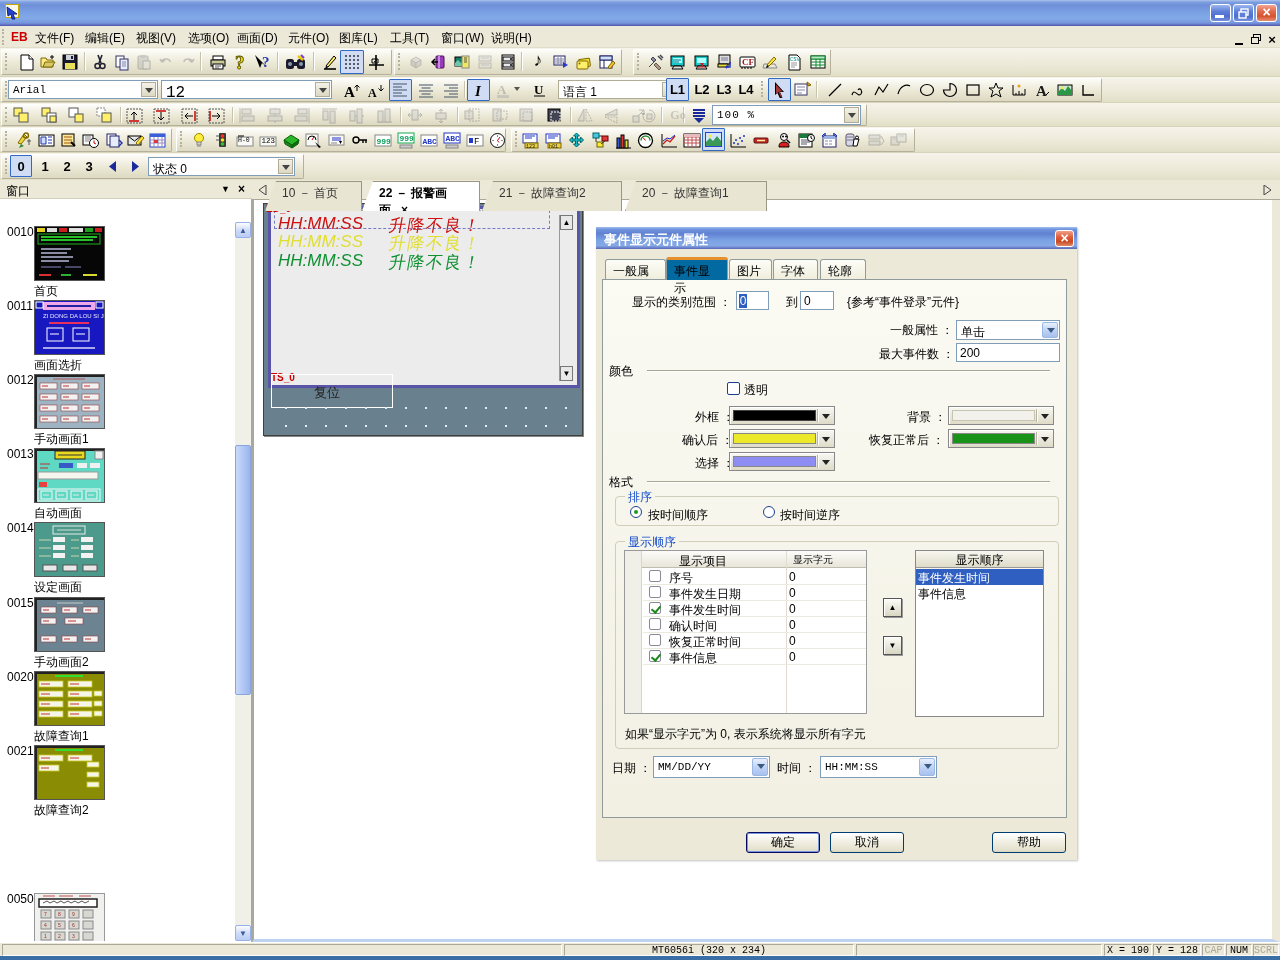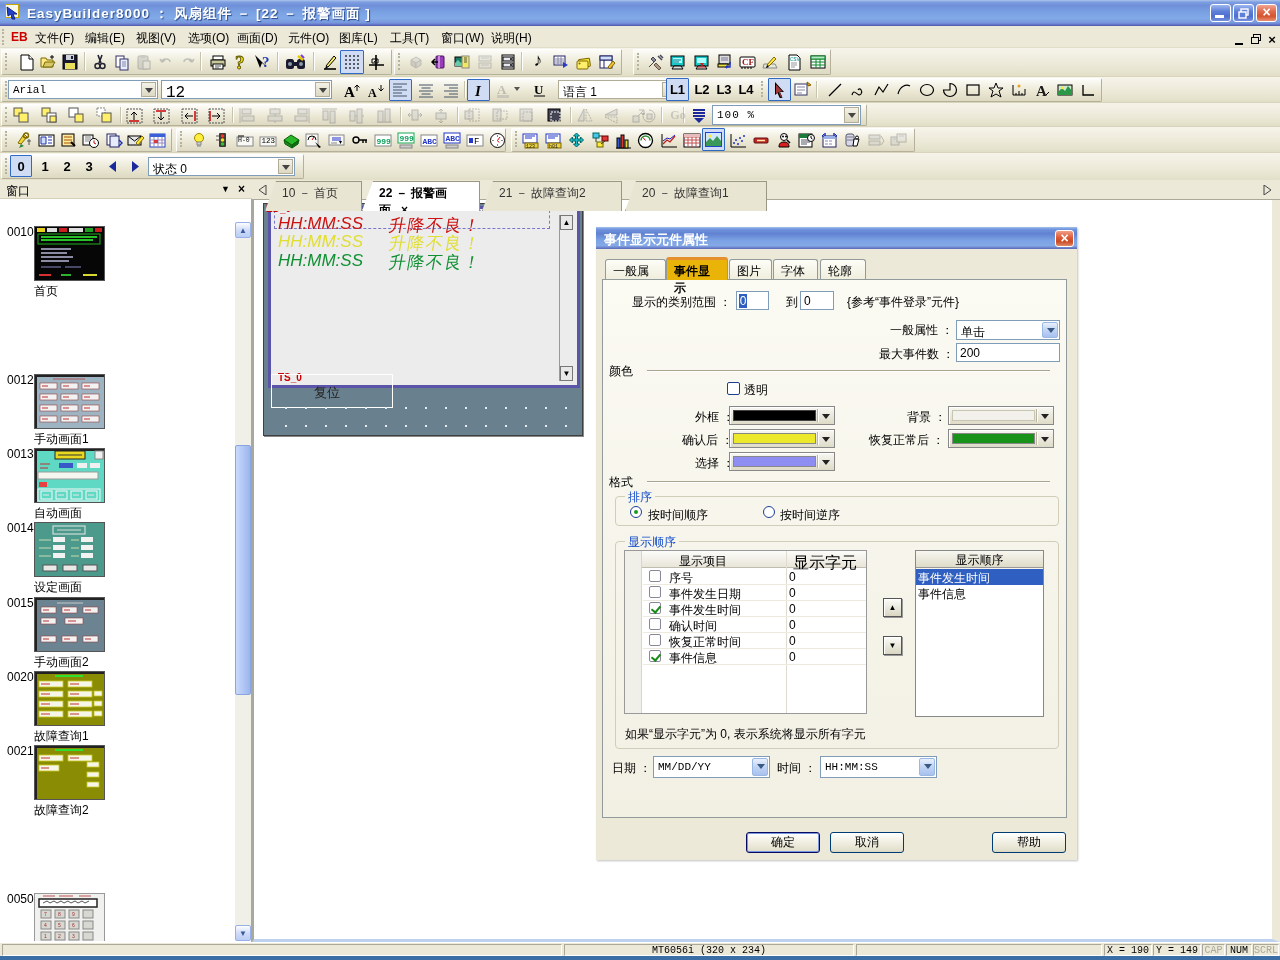--- a/index.html
+++ b/index.html
@@ -64,21 +64,21 @@
 #dsel{position:absolute;left:3px;top:1px;width:276px;height:19px;border:1px dashed #7777cc}
 .rlab{position:absolute;font-size:10px;font-weight:bold;color:#cc0000;font-family:"Liberation Sans",sans-serif}
 #tsrect{position:absolute;left:7px;top:170px;width:122px;height:34px;border:1px solid #fff}
 #dots{position:absolute;left:4px;top:187px;width:312px;height:42px;background-image:radial-gradient(#e4ecf0 1px,transparent 1.2px);background-size:20px 18px;background-position:8px 8px}
 
 #dlg{position:absolute;left:342px;top:27px;width:481px;height:633px;background:#ece9d8;border:3px solid #0a52d6;border-top:none;box-shadow:1px 1px 2px rgba(0,0,0,.25)}
 #dlgtitle{position:absolute;left:-3px;top:0;width:481px;height:22px;background:linear-gradient(#a5c2ee 0%,#7094dd 10%,#6181d2 30%,#7ba2e4 60%,#85a9e6 85%,#5a67b8 100%);color:#fff;font-weight:bold;font-size:13px;padding:4px 0 0 8px}
 #dlgx{position:absolute;right:3px;top:3px;width:19px;height:17px;border-radius:3px;border:1px solid #fff;background:linear-gradient(#f0a088,#dd5a35 45%,#c94a24 70%,#e08a68);color:#fff;font-size:14px;font-weight:bold;text-align:center;line-height:14px}
 #dlgbody{position:absolute;left:-3px;top:22px;width:481px;height:611px;background:#ece9d8}
 .dtab{position:absolute;top:10px;height:20px;background:linear-gradient(#fdfdf8,#f0eedd);border:1px solid #919b9c;border-bottom:none;border-radius:3px 3px 0 0;font-size:12px;padding:3px 7px 0 7px;color:#000}
-.dtab.act{top:8px;height:23px;background:#eab308;border-top:3px solid #e5902c;z-index:5;font-weight:bold}
+.dtab.act{top:8px;height:23px;background:#0369a1;border-top:3px solid #e5902c;z-index:5;font-weight:normal}
 #dpage{position:absolute;left:6px;top:30px;width:465px;height:539px;background:linear-gradient(#fbfaf3,#f2f0e3);border:1px solid #919b9c}
 .lbl{position:absolute;font-size:12px;color:#000;white-space:nowrap}
 .blbl{position:absolute;font-size:12px;color:#1048c8;white-space:nowrap}
 .inp{position:absolute;background:#fff;border:1px solid #7f9db9;font-size:12px;color:#000}
 .inp .t{position:absolute;left:3px;top:2px}
 .gline{position:absolute;height:1px;background:#a8a590;box-shadow:0 1px 0 #fff}
 .gbox{position:absolute;border:1px solid #d0cdb8;border-radius:4px}
 .cbtn{position:absolute;height:19px;background:linear-gradient(#f8f7f2,#dedbc8);border:1px solid #888;box-shadow:inset 1px 1px 0 #fff}
 .swatch{position:absolute;left:3px;top:3px;height:11px}
 .cbtn .da{position:absolute;right:4px;top:7px;border:4px solid transparent;border-top:5px solid #222}
@@ -97,21 +97,20 @@
 #status{left:0;top:942px;width:1280px;height:14px;background:#ece9d8;border-top:1px solid #fff}
 .spanel{position:absolute;top:1px;height:12px;border:1px solid;border-color:#aca899 #fff #fff #aca899;font-size:10px;color:#000;font-family:"Liberation Mono",monospace}
 #bluebar{left:0;top:956px;width:1280px;height:4px;background:#3a6ea5}
 </style></head>
 <body>
 <div class="abs" id="title">
   <svg id="ticon" viewBox="0 0 17 17">
       <rect x="0.5" y="0.5" width="13" height="13" fill="#f8f8e8" stroke="#c8a800"></rect>
       <path d="M2 3 L12 10 L8 10 L10 15 L7 15 L6 10 L3 12 Z" fill="#2244cc" stroke="#102288"></path>
     </svg>
-  <span class="txt">EasyBuilder8000 ： 风扇组件 － [22 － 报警画面 ]</span>
   <div class="tbtn b" style="right:49px">
       <span style="position:absolute;left:4px;bottom:3px;width:9px;height:3px;background:#fff"></span>
     </div>
   <div class="tbtn b" style="right:26px"><svg width="11" height="11" style="margin-top:3px">
         <rect x="3" y="1" width="7" height="6" fill="none" stroke="#fff" stroke-width="1.4"></rect>
         <rect x="1" y="4" width="7" height="6" fill="#5e7fd8" stroke="#fff" stroke-width="1.4"></rect>
       </svg></div>
   <div class="tbtn r" style="right:3px">×</div>
 </div>
 <div class="abs" id="menu">
@@ -1063,20 +1062,37 @@
             <rect x="60" y="1" width="7" height="4" fill="#cc2020"></rect>
     <rect x="3" y="7" width="62" height="10" fill="none" stroke="#20b020"></rect>
             <path d="M6 10h56M6 13h52" stroke="#28c028" stroke-width="2"></path>
     <path d="M6 22h30M6 26h26M6 30h32M6 34h28" stroke="#b8b8d8" stroke-width="1.5"></path>
     <path d="M6 40h20M30 40h16" stroke="#8888c8"></path>
     <path d="M4 48h12" stroke="#d83030" stroke-width="2"></path>
             <path d="M26 48h10" stroke="#30b030" stroke-width="2"></path>
             <path d="M48 48h14" stroke="#d8d830" stroke-width="2"></path>
           </svg></div>
         <span class="wlab">首页</span>
+      </div>
+   <div class="witem" style="top:76px">
+        <span class="wnum">0011</span>
+        <div class="wthumb"><svg width="69" height="53">
+    <rect width="69" height="53" fill="#1818c0"></rect>
+            <rect x="8" y="1" width="52" height="8" fill="#f0a8e8"></rect>
+            <path d="M12 5h44" stroke="#2020a0" stroke-width="2"></path>
+    <rect x="1" y="1" width="7" height="6" fill="none" stroke="#fff"></rect>
+            <rect x="61" y="1" width="7" height="6" fill="none" stroke="#fff"></rect>
+    <text x="8" y="17" font-size="6" fill="#e8e8ff" font-family="Liberation Sans">ZI DONG DA LOU SI JI</text>
+    <path d="M14 22h40" stroke="#e83060" stroke-width="2"></path>
+    <rect x="12" y="27" width="16" height="13" fill="none" stroke="#fff"></rect>
+            <rect x="38" y="27" width="16" height="13" fill="none" stroke="#fff"></rect>
+    <path d="M15 33h9M41 33h9" stroke="#fff"></path>
+    <path d="M8 47h52" stroke="#d8d8f8" stroke-width="1.5"></path>
+          </svg></div>
+        <span class="wlab">画面选折</span>
       </div>
    <div class="witem" style="top:150px">
         <span class="wnum">0012</span>
         <div class="wthumb"><svg width="69" height="53">
     <rect width="69" height="53" fill="#9eb4c2"></rect>
             <rect x="0" y="0" width="69" height="2" fill="#222"></rect>
             <rect x="0" y="0" width="2" height="53" fill="#222"></rect>
     <path d="M18 4h32" stroke="#b05858"></path>
     <g fill="#f2f2f2" stroke="#904040" stroke-width=".6">
               <rect x="5" y="8" width="17" height="6"></rect>
@@ -1278,21 +1294,21 @@
       <div id="dsel"></div>
       <div class="evline" style="top:5px;color:#cc1111"><i>HH:MM:SS</i><span class="cjk">升降不良！</span></div>
       <div class="evline" style="top:23px;color:#e0de30"><i>HH:MM:SS</i><span class="cjk">升降不良！</span></div>
       <div class="evline" style="top:42px;color:#0f9132"><i>HH:MM:SS</i><span class="cjk">升降不良！</span></div>
       <div id="dsb">
         <div class="dsbtn" style="top:0px">▲</div>
         <div class="dsbtn" style="bottom:0px">▼</div>
       </div>
     </div>
     <div class="rlab" style="left:2px;top:-1px">ED_0</div>
-    <div class="rlab" style="left:14px;top:168px">TS_0</div>
+    <div class="rlab" style="left:7px;top:168px">TS_0</div>
     <div id="tsrect"></div>
     <div style="position:absolute;left:50px;top:180px;font-size:13px;color:#222">复位</div>
     <div id="dots"></div>
   </div>
   <div id="dlg">
     <div id="dlgtitle">事件显示元件属性<div id="dlgx">×</div></div>
     <div id="dlgbody">
       <div class="dtab act" style="left:70px;width:62px">事件显示</div>
       <div class="dtab" style="left:9px;width:61px">一般属性</div>
       <div class="dtab" style="left:133px;width:43px">图片</div>
@@ -1359,21 +1375,21 @@
         <div class="lbl" style="left:45px;top:227px">按时间顺序</div>
         <div class="radio" style="left:160px;top:226px"></div>
         <div class="lbl" style="left:177px;top:227px">按时间逆序</div>
         <div class="gbox" style="left:12px;top:261px;width:444px;height:208px"></div>
         <div class="blbl" style="left:22px;top:254px;background:#f6f5ec;padding:0 3px">显示顺序</div>
         <div style="position:absolute;left:21px;top:270px;width:243px;height:164px;background:#fff;border:1px solid #999">
           <div style="position:absolute;left:0;top:0;width:241px;height:17px;background:linear-gradient(#fcfcfa,#e8e5d8);border-bottom:1px solid #c0bdb0"></div>
           <div style="position:absolute;left:0;top:0;width:17px;height:162px;background:#f0efe8;border-right:1px solid #d8d5c8"></div>
           <div style="position:absolute;left:161px;top:0;width:1px;height:162px;background:#e0ddd0"></div>
           <div style="position:absolute;left:54px;top:2px;font-size:12px">显示项目</div>
-          <div style="position:absolute;left:168px;top:2px;font-size:16px">显示字元</div>
+          <div style="position:absolute;left:168px;top:2px;font-size:10px">显示字元</div>
           <div class="trow" style="top:18px">
               <span class="tchk"></span>
               <span class="tl">序号</span>
               <span class="tv">0</span>
             </div>
           <div class="trow" style="top:34px">
               <span class="tchk"></span>
               <span class="tl">事件发生日期</span>
               <span class="tv">0</span>
             </div>
@@ -1423,18 +1439,18 @@
       <div class="xbtn" style="left:234px;top:583px">取消</div>
       <div class="xbtn" style="left:396px;top:583px">帮助</div>
     </div>
   </div>
 </div>
 <div class="abs" id="status">
   <div class="spanel" style="left:2px;width:560px"></div>
   <div class="spanel" style="left:564px;width:290px;text-align:center">MT6056i (320 x 234)</div>
   <div class="spanel" style="left:856px;width:246px"></div>
   <div class="spanel" style="left:1104px;width:48px;text-align:center">X = 190</div>
-  <div class="spanel" style="left:1153px;width:48px;text-align:center">Y = 149</div>
+  <div class="spanel" style="left:1153px;width:48px;text-align:center">Y = 128</div>
   <div class="spanel" style="left:1202px;width:23px;text-align:center;color:#aca899">CAP</div>
   <div class="spanel" style="left:1226px;width:26px;text-align:center">NUM</div>
   <div class="spanel" style="left:1253px;width:26px;text-align:right;color:#aca899">SCRL</div>
 </div>
 <div class="abs" id="bluebar"></div>
 
 </body></html>

